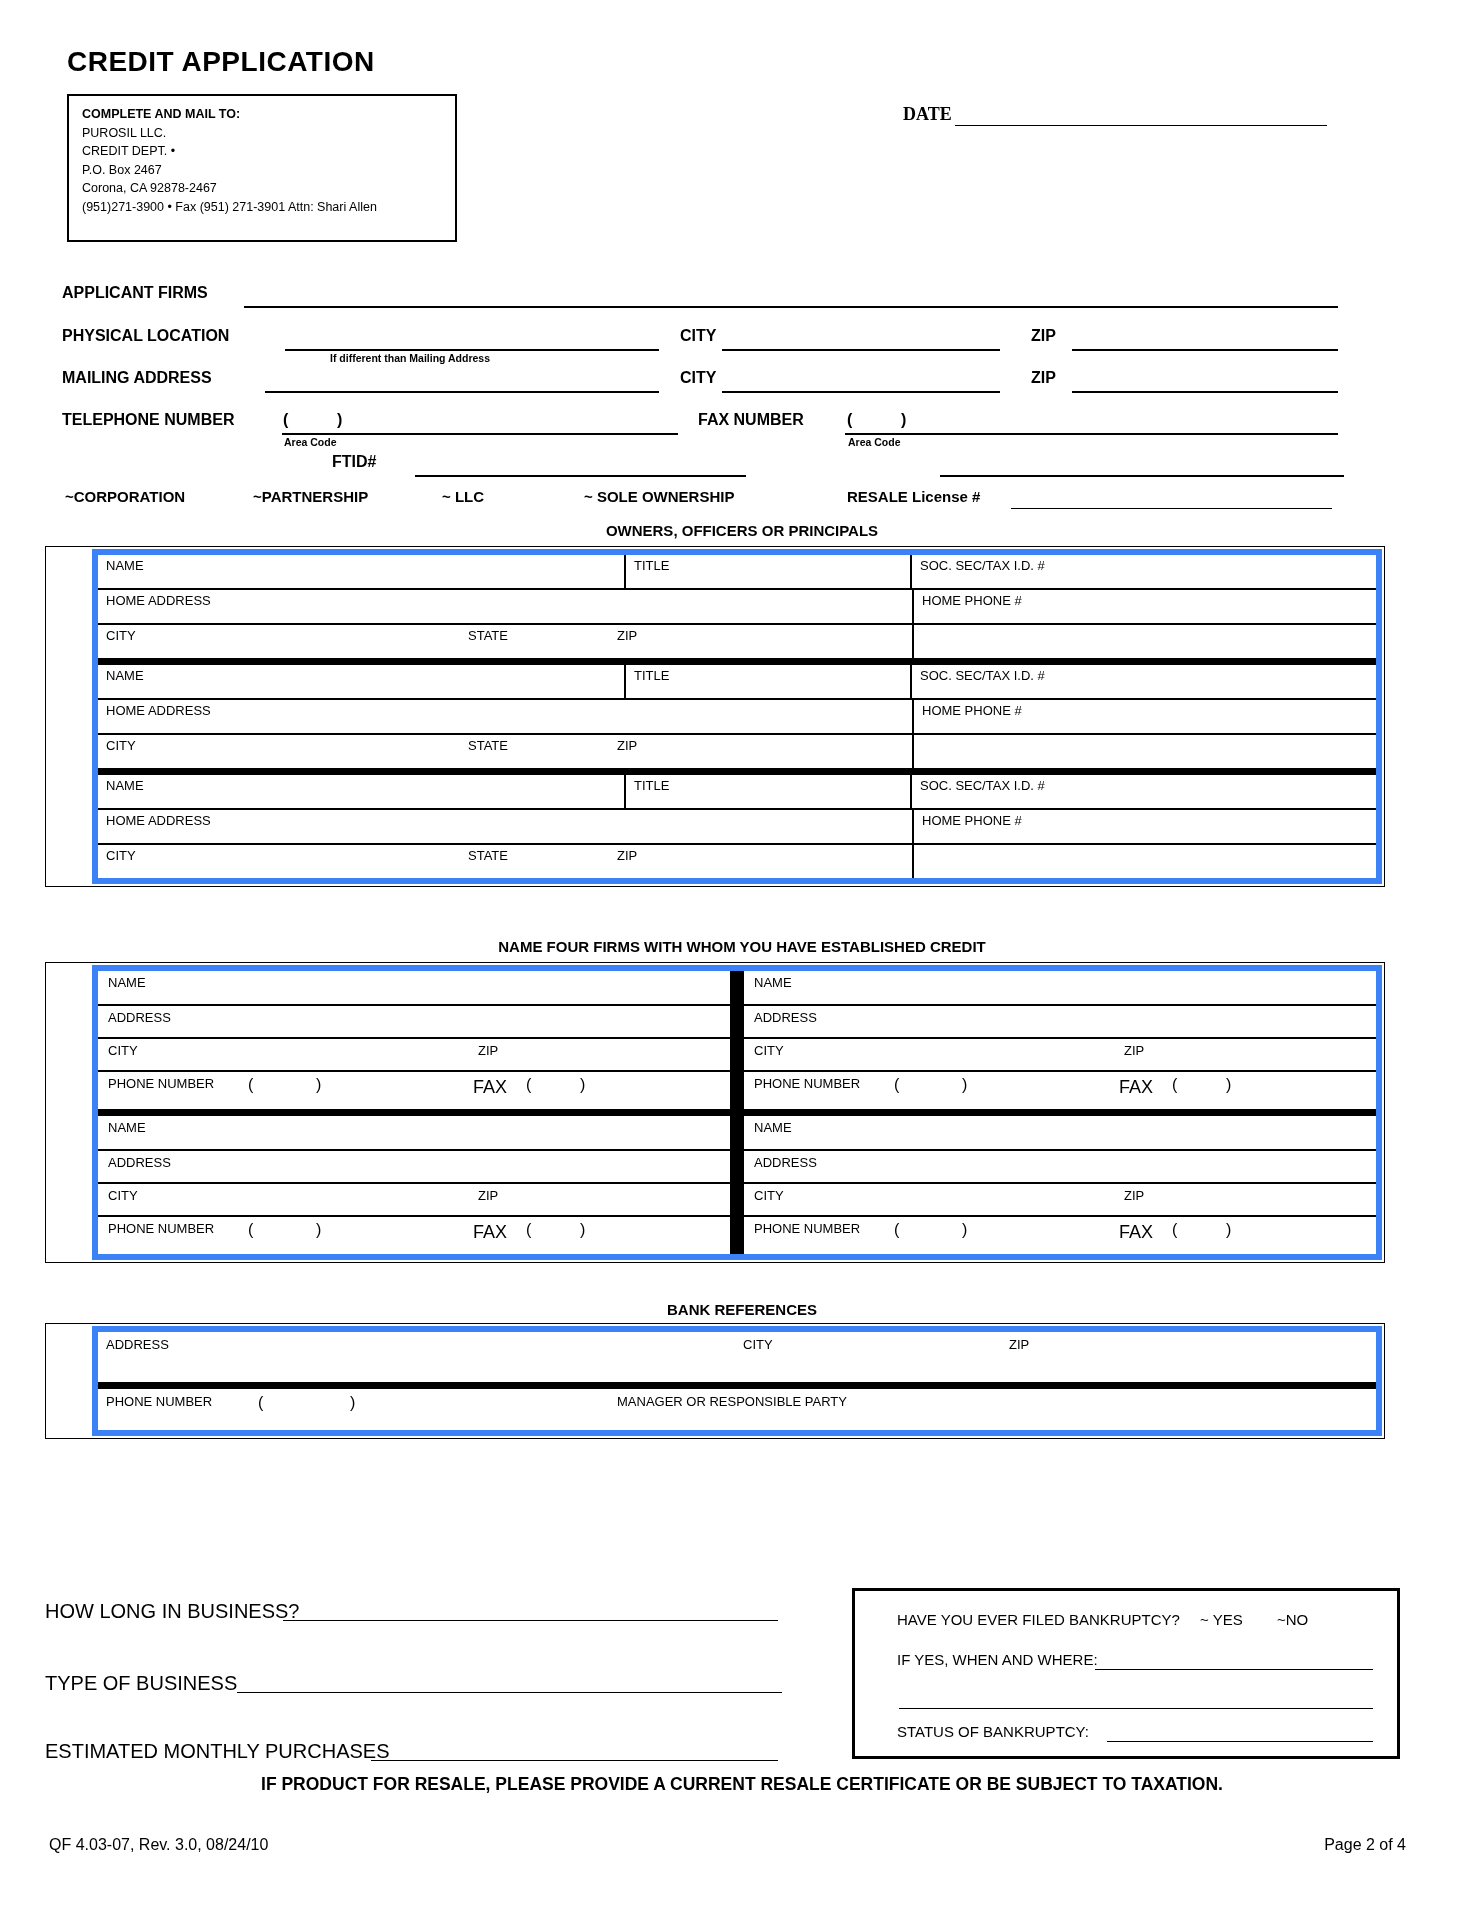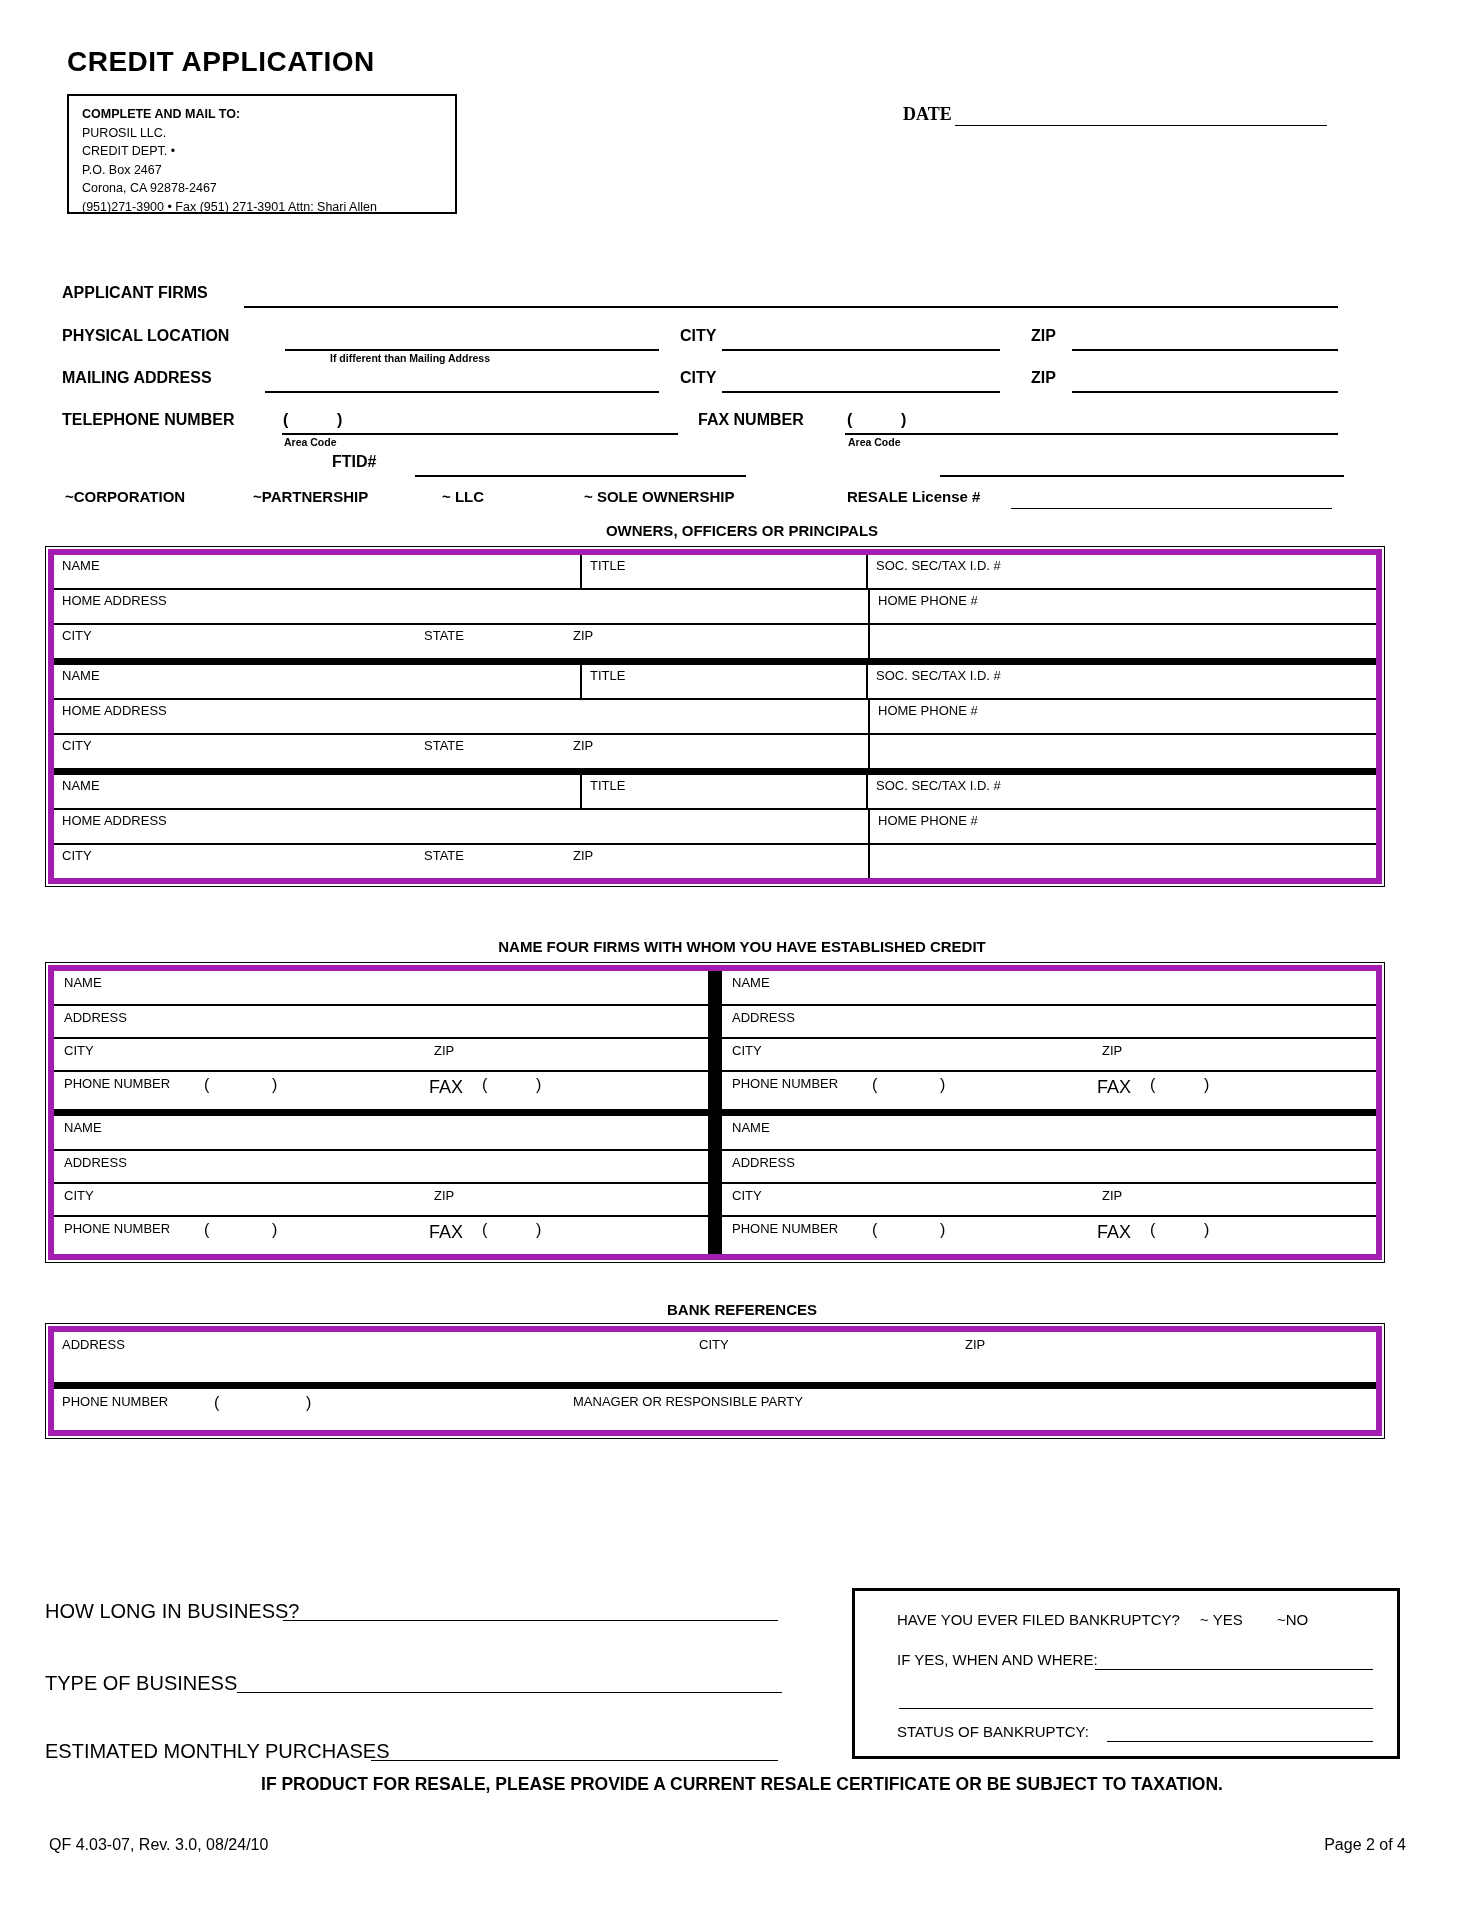--- a/index.html
+++ b/index.html
@@ -8,32 +8,32 @@
 
   .abs { position:absolute; }
   .row { position:absolute; left:0; width:1484px; height:26px; font-size:16px;font-weight:bold; }
   .row span { position:absolute; white-space:nowrap; }
   .ln { position:absolute; border-bottom:2px solid #000; height:1px; }
   .ln-thin { position:absolute; border-bottom:1.5px solid #000; height:1px; }
   .note { position:absolute; font-size:10.5px; white-space:nowrap; }
 
   .page-title { left:67px; top:46px; font-size:28px; font-weight:bold; letter-spacing:.5px; }
 
-  .mailbox { left:67px; top:94px; width:390px; height:120px; border:2px solid #000;
+  .mailbox { left:67px; top:94px; width:390px; height:148px; border:2px solid #000;
              box-sizing:border-box; padding:9px 0 0 13px; font-size:12.5px; line-height:18.5px; }
   .mailbox .hd { font-weight:bold; font-size:12.5px; }
 
   .date-row { left:0; top:104px; width:1484px; font-family:"Liberation Serif", serif; font-size:18px; }
 
   .sec-title { position:absolute; left:0; width:1484px; text-align:center;
                font-weight:bold; font-size:15px; }
 
   
   .tbl { position:absolute; border:1.5px solid #000; padding:2px; background:#fff; box-sizing:border-box; }
-  .tbl-thick { border:6px solid #a21caf; }
+  .tbl-thick { border:6px solid #3b82f6;margin-left:44px; }
   .tbl-body { background:#000; display:flex; flex-direction:column; gap:7px; }
   .tbl-grid { background:#000; display:grid; grid-template-columns:1fr 1fr; gap:7px 14px; }
 
   .oblock { background:#fff; }
   .orow { display:flex; height:33px; }
   .orow + .orow { border-top:2px solid #000; }
   .cell { font-size:13px; padding:3px 0 0 8px; box-sizing:border-box; position:relative; }
   .c1 { width:528px; border-right:2px solid #000; }
   .c2 { width:286px; border-right:2px solid #000; }
   .c3 { flex:1; }

